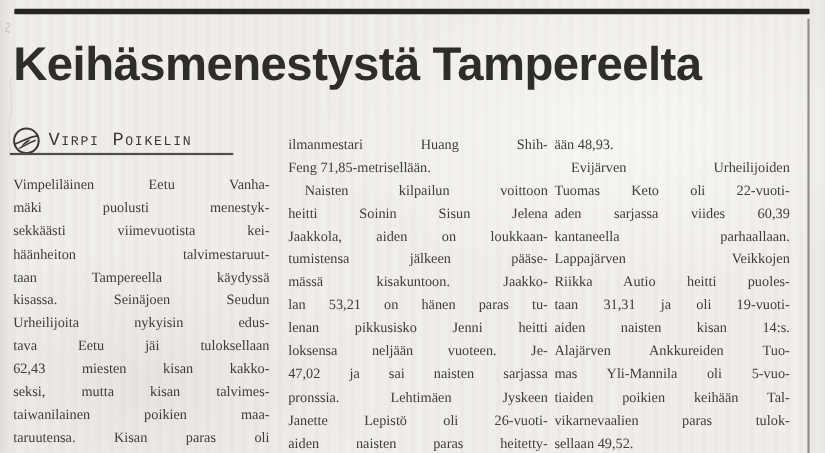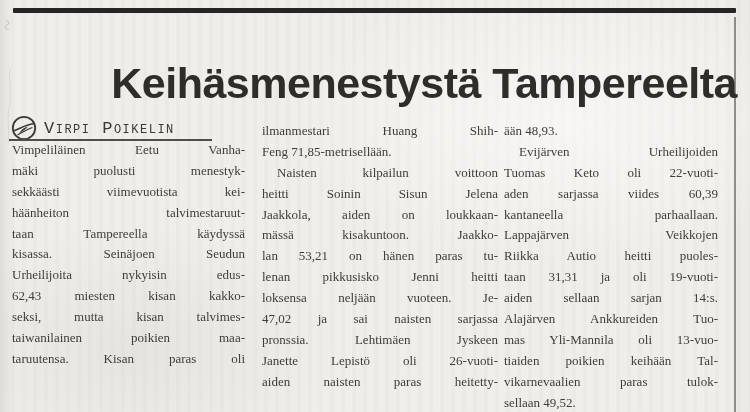--- a/index.html
+++ b/index.html
@@ -24,22 +24,22 @@
   .top-rule{
     position:absolute; left:13px; top:8px; width:723px; height:5px;
     background:#262523; border-radius:1px;
   }
   
   .right-rule{
     position:absolute; left:734px; top:17px; width:2px; height:395px;
     background:#8f8d88;
   }
   .headline{
-    position:absolute; left:12px; top:60px; width:725px;
-    margin:0; text-align:right;
+    position:absolute; left:12px; top:36px; width:725px;
+    margin:0; text-align:left;
     font-family:"Liberation Sans", sans-serif;
     font-weight:bold; font-size:43px; line-height:1.1;
     letter-spacing:-0.5px; color:#2f2d2a;
   }
   .byline{
     position:absolute; left:11px; top:113px; width:210px; height:34px;
   }
   .byline .logo{
     position:absolute; left:0; top:2px; width:26px; height:26px;
   }
@@ -52,21 +52,21 @@
   }
   .byline-rule{
     position:absolute; left:9px; top:139px; width:203px; height:2px;
     background:#504e4a;
   }
   .col{
     position:absolute;
     font-size:13px; line-height:20.9px;
     color:#3f3d39; overflow:hidden;
   }
-  .col-1{ left:12px;  top:140px; width:233px; height:254px;}
+  .col-1{ left:12px;  top:158px; width:233px; height:254px;}
   .col-2{ left:262px; top:121px; width:236px; height:291px;}
   .col-3{ left:504px; top:121px; width:214px; height:291px;}
   .ln{ white-space:nowrap; height:20.9px; }
   .ln.j{ text-align:justify; text-align-last:justify; }
   .ln.ind{ text-indent:15px; }
   .artifacts{ position:absolute; left:0; top:14px; pointer-events:none; }
 </style>
 </head>
 <body>
 
@@ -95,50 +95,52 @@
   <div class="byline-rule"></div>
 
   <div class="col col-1">
       <div class="ln j">Vimpeliläinen Eetu Vanha-</div>
       <div class="ln j">mäki puolusti menestyk-</div>
       <div class="ln j">sekkäästi viimevuotista kei-</div>
       <div class="ln j">häänheiton talvimestaruut-</div>
       <div class="ln j">taan Tampereella käydyssä</div>
       <div class="ln j">kisassa. Seinäjoen Seudun</div>
       <div class="ln j">Urheilijoita nykyisin edus-</div>
+      <div class="ln j">tava Eetu jäi tuloksellaan</div>
       <div class="ln j">62,43 miesten kisan kakko-</div>
       <div class="ln j">seksi, mutta kisan talvimes-</div>
       <div class="ln j">taiwanilainen poikien maa-</div>
       <div class="ln j">taruutensa. Kisan paras oli</div>
     </div>
   <div class="col col-2">
       <div class="ln j">ilmanmestari Huang Shih-</div>
       <div class="ln">Feng 71,85-metrisellään.</div>
       <div class="ln j ind">Naisten kilpailun voittoon</div>
       <div class="ln j">heitti Soinin Sisun Jelena</div>
       <div class="ln j">Jaakkola, aiden on loukkaan-</div>
+      <div class="ln j">tumistensa jälkeen pääse-</div>
       <div class="ln j">mässä kisakuntoon. Jaakko-</div>
       <div class="ln j">lan 53,21 on hänen paras tu-</div>
       <div class="ln j">lenan pikkusisko Jenni heitti</div>
       <div class="ln j">loksensa neljään vuoteen. Je-</div>
       <div class="ln j">47,02 ja sai naisten sarjassa</div>
       <div class="ln j">pronssia. Lehtimäen Jyskeen</div>
       <div class="ln j">Janette Lepistö oli 26-vuoti-</div>
       <div class="ln j">aiden naisten paras heitetty-</div>
     </div>
   <div class="col col-3">
       <div class="ln">ään 48,93.</div>
       <div class="ln j ind">Evijärven Urheilijoiden</div>
       <div class="ln j">Tuomas Keto oli 22-vuoti-</div>
       <div class="ln j">aden sarjassa viides 60,39</div>
       <div class="ln j">kantaneella parhaallaan.</div>
       <div class="ln j">Lappajärven Veikkojen</div>
       <div class="ln j">Riikka Autio heitti puoles-</div>
       <div class="ln j">taan 31,31 ja oli 19-vuoti-</div>
-      <div class="ln j">aiden sellaan sarjan 14:s.</div>
+      <div class="ln j">aiden naisten kisan 14:s.</div>
       <div class="ln j">Alajärven Ankkureiden Tuo-</div>
-      <div class="ln j">mas Yli-Mannila oli 13-vuo-</div>
+      <div class="ln j">mas Yli-Mannila oli 5-vuo-</div>
       <div class="ln j">tiaiden poikien keihään Tal-</div>
       <div class="ln j">vikarnevaalien paras tulok-</div>
       <div class="ln">sellaan 49,52.</div>
     </div>
 
 </div>
 
 </body></html>

